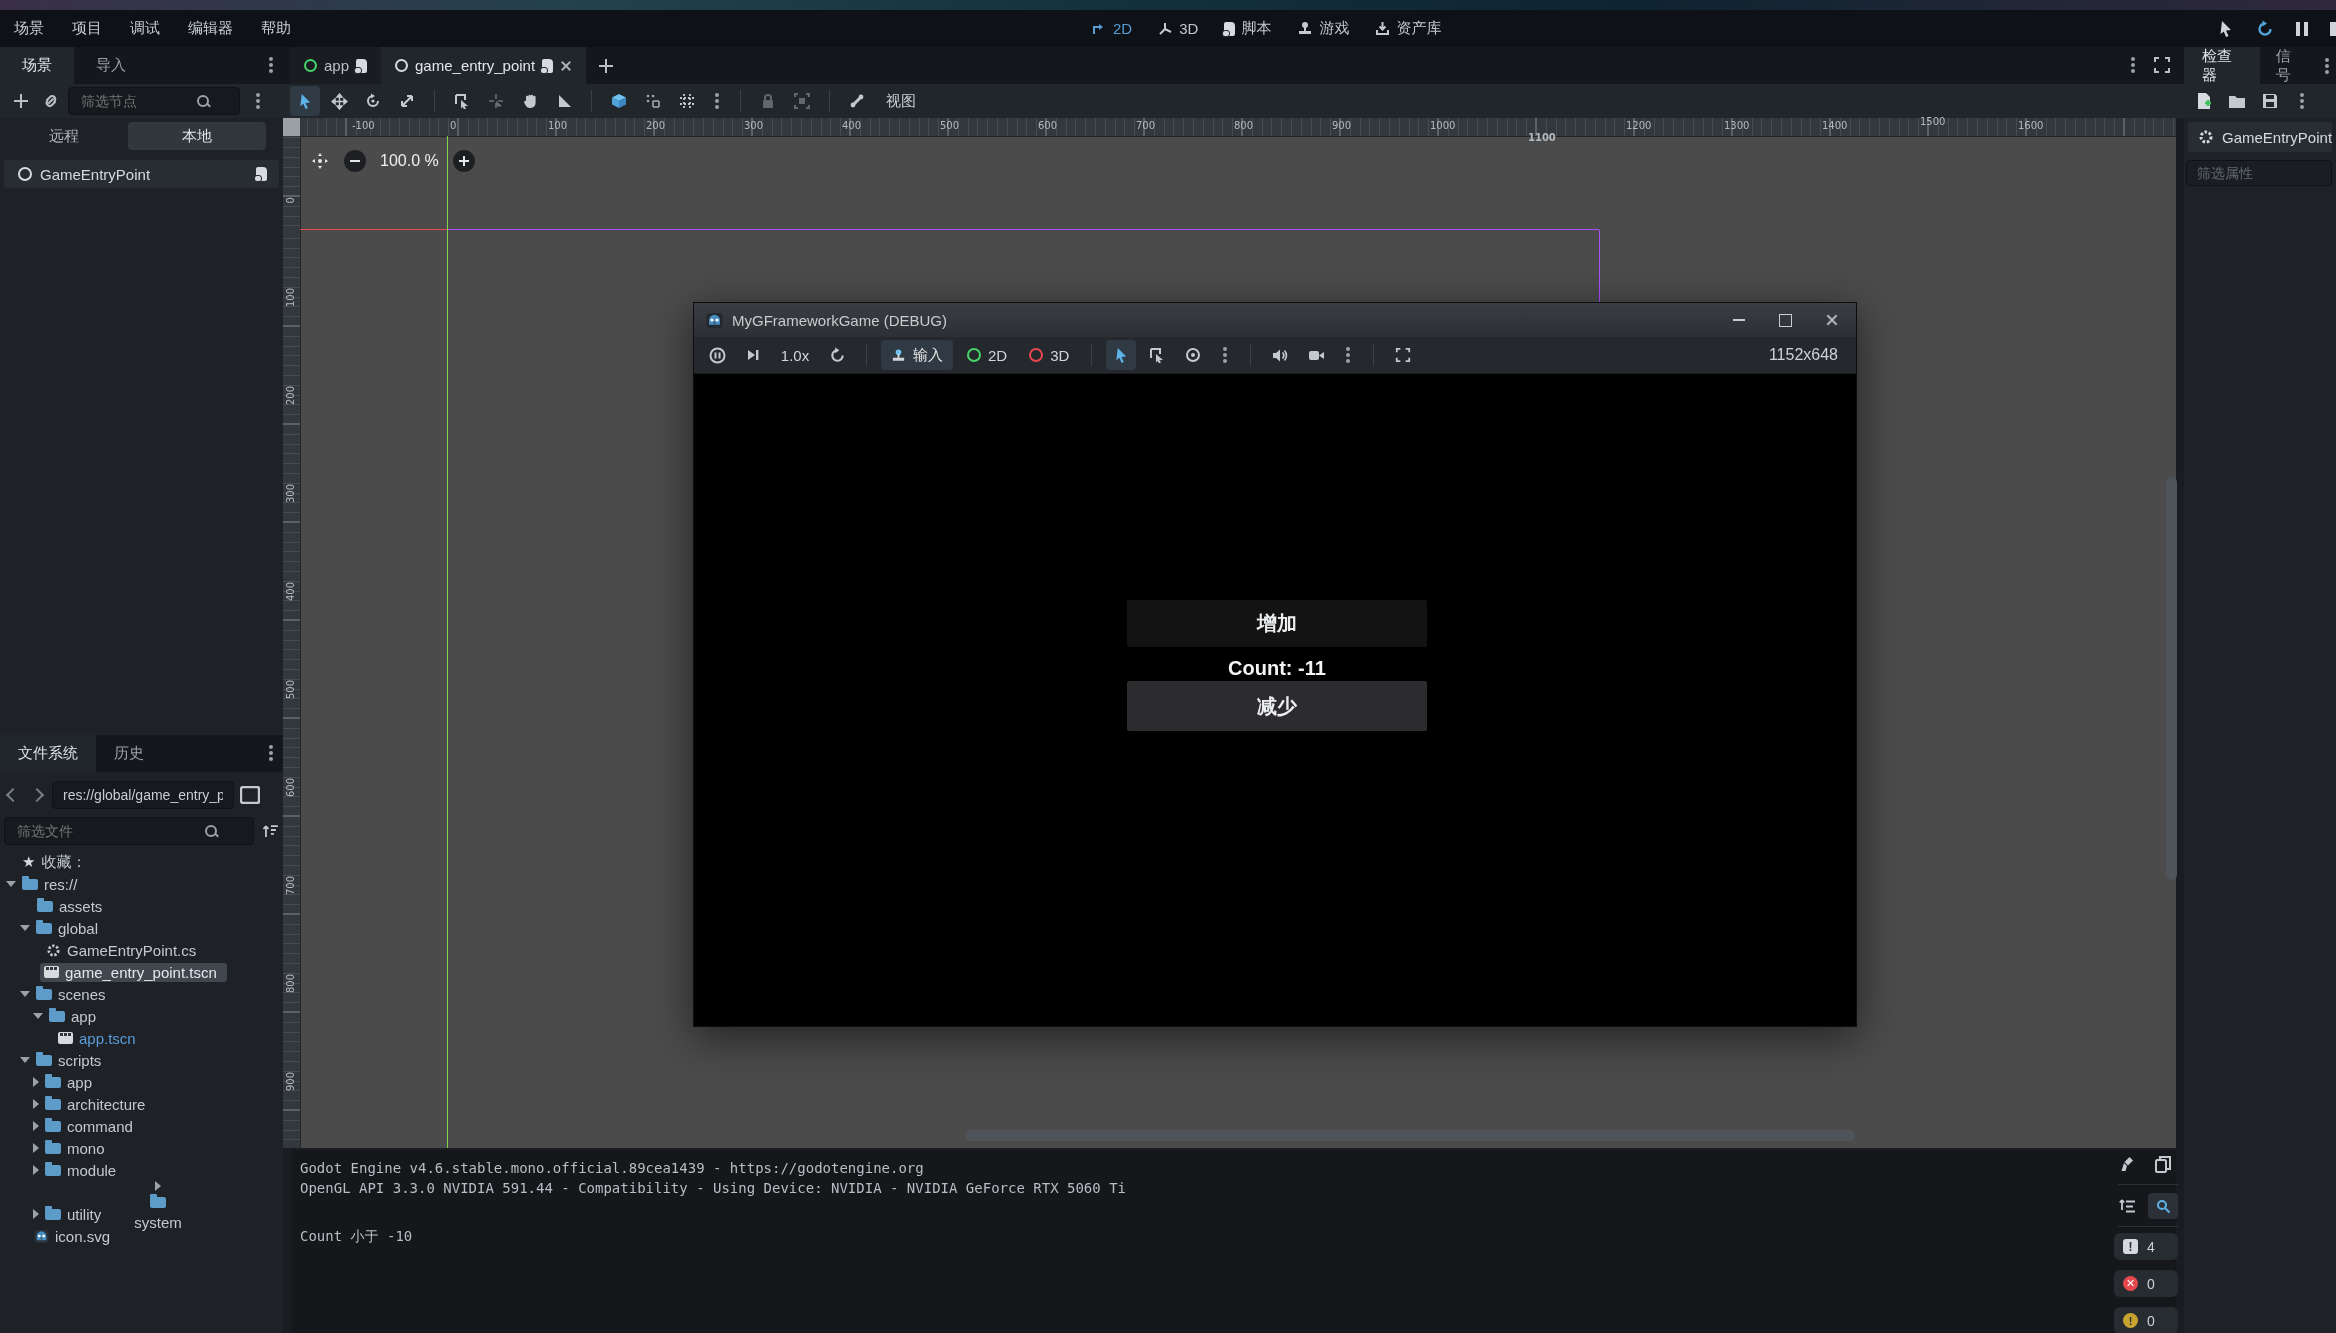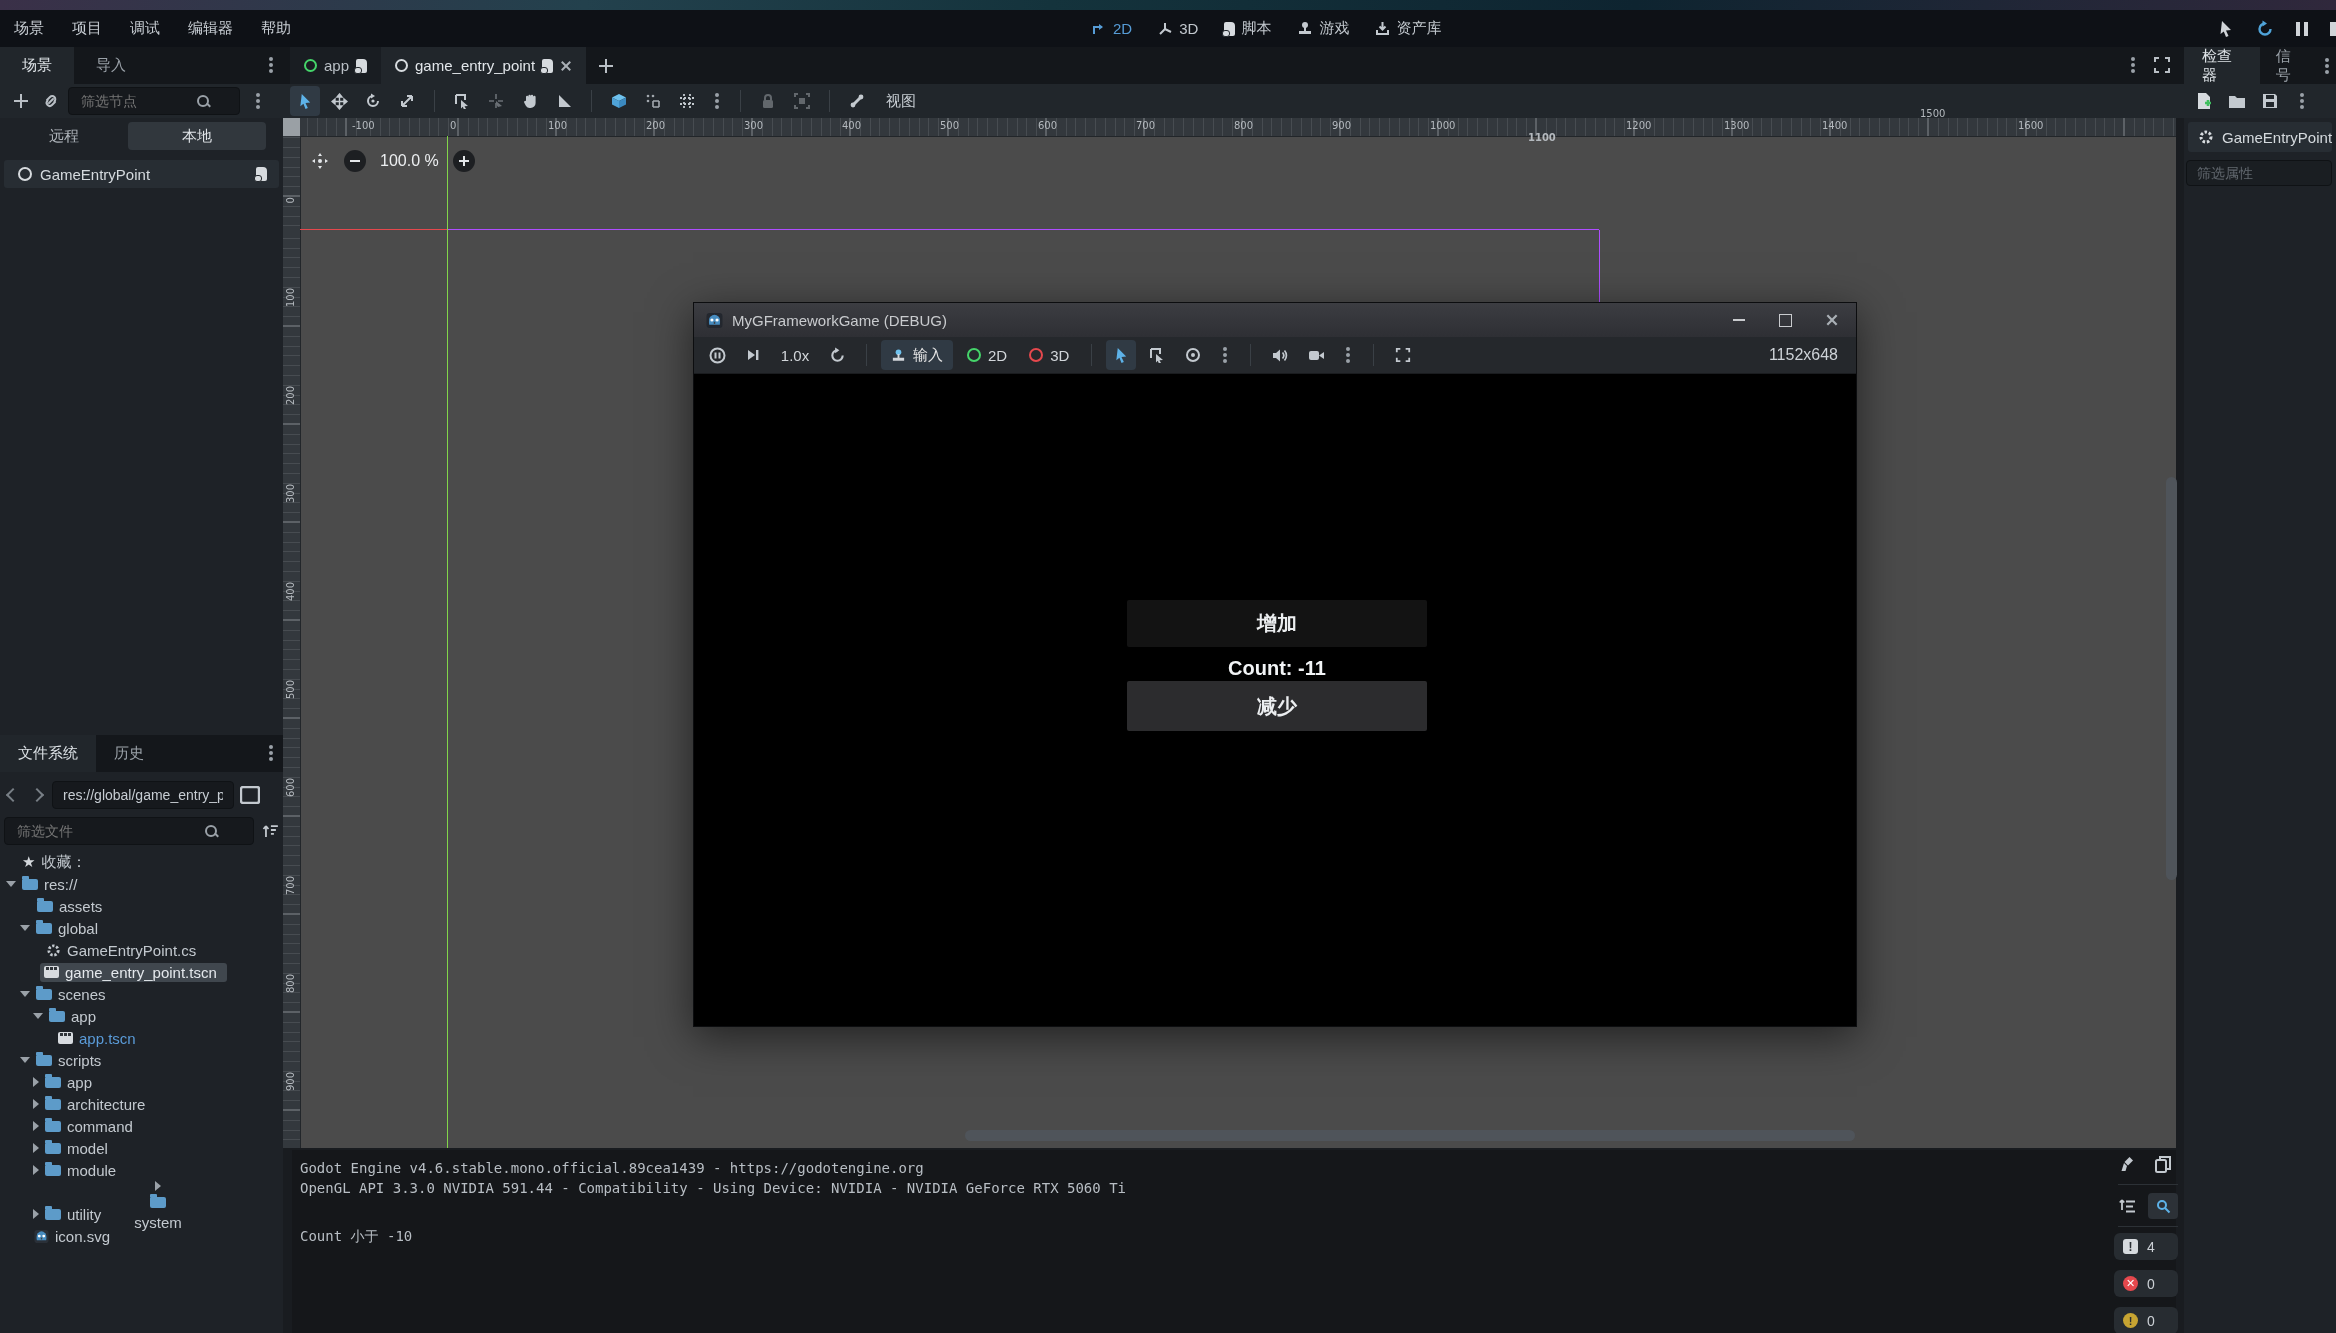--- a/index.html
+++ b/index.html
@@ -431,21 +431,21 @@
         <span>architecture</span>
     </div>
     <div class="frow" style="padding-left:33px;">
       <span class="tri-r"></span>
         <span class="folder"></span>
         <span>command</span>
     </div>
     <div class="frow" style="padding-left:33px;">
       <span class="tri-r"></span>
         <span class="folder"></span>
-        <span>model</span>
+        <span>mono</span>
     </div>
     <div class="frow" style="padding-left:33px;">
       <span class="tri-r"></span>
         <span class="folder"></span>
         <span>module</span>
     </div>
     <div class="frow" style="padding-left:33px;flex-direction:column;">
       <span class="tri-r"></span>
         <span class="folder"></span>
         <span>system</span>
@@ -481,21 +481,21 @@
   <span class="rlabel" style="left:940px;top:120px;">500</span>
   <span class="rlabel" style="left:1038px;top:120px;">600</span>
   <span class="rlabel" style="left:1136px;top:120px;">700</span>
   <span class="rlabel" style="left:1234px;top:120px;">800</span>
   <span class="rlabel" style="left:1332px;top:120px;">900</span>
   <span class="rlabel" style="left:1430px;top:120px;">1000</span>
   <span class="rlabel" style="left:1528px;top:132px;font-weight:bold;">1100</span>
   <span class="rlabel" style="left:1626px;top:120px;">1200</span>
   <span class="rlabel" style="left:1724px;top:120px;">1300</span>
   <span class="rlabel" style="left:1822px;top:120px;">1400</span>
-  <span class="rlabel" style="left:1920px;top:108px;">1500</span>
+  <span class="rlabel" style="left:1920px;top:116px;">1500</span>
   <span class="rlabel" style="left:2018px;top:120px;">1600</span>
   <span class="vlabel" style="left:285px;top:197px;">0</span>
   <span class="vlabel" style="left:285px;top:288px;">100</span>
   <span class="vlabel" style="left:285px;top:386px;">200</span>
   <span class="vlabel" style="left:285px;top:484px;">300</span>
   <span class="vlabel" style="left:285px;top:582px;">400</span>
   <span class="vlabel" style="left:285px;top:680px;">500</span>
   <span class="vlabel" style="left:285px;top:778px;">600</span>
   <span class="vlabel" style="left:285px;top:876px;">700</span>
   <span class="vlabel" style="left:285px;top:974px;">800</span>

